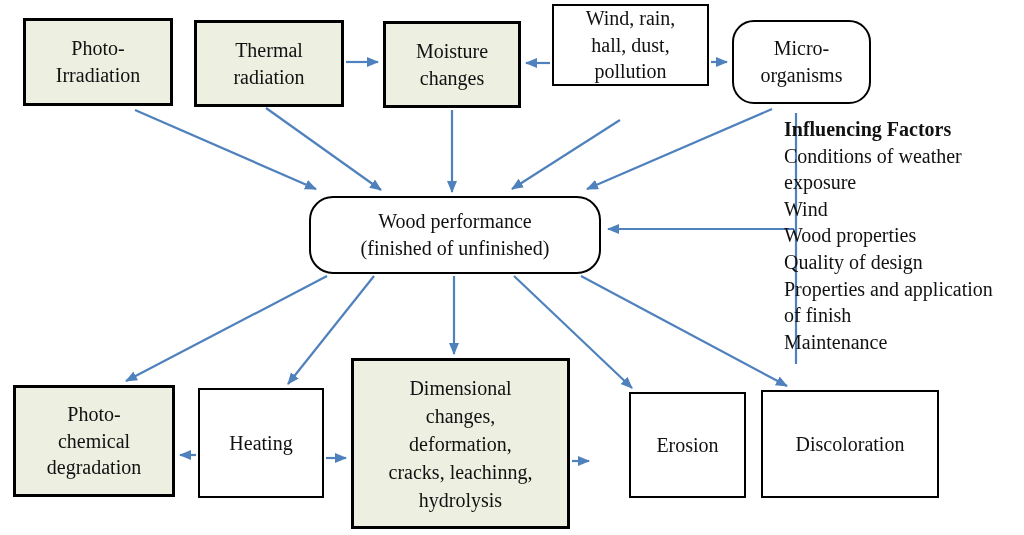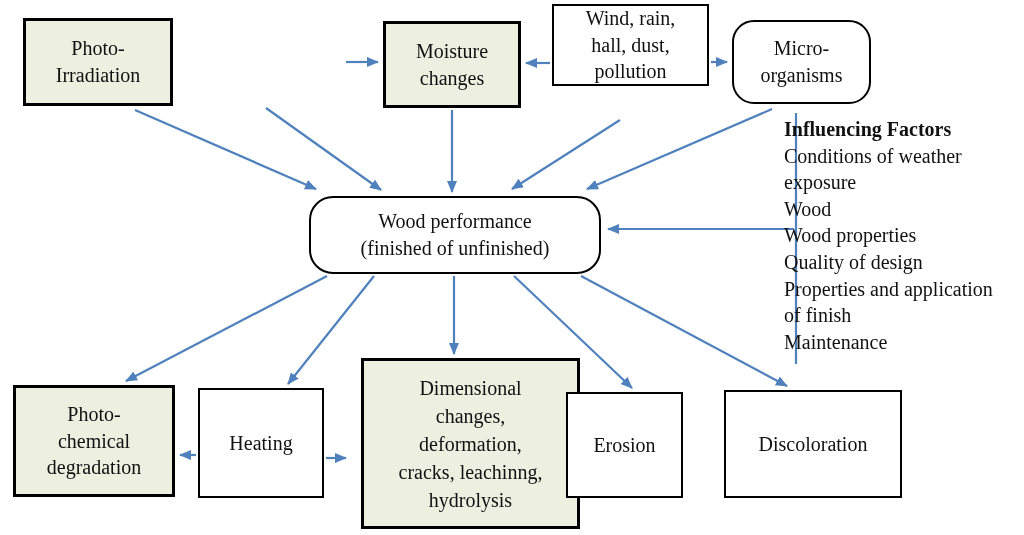--- a/index.html
+++ b/index.html
@@ -39,23 +39,23 @@
     border-width: 3px;
   }
   #box-photo-irradiation { left: 15px;  top: 18px;  width: 150px; height: 88px;  }
   #box-thermal-radiation { left: 186px; top: 20px;  width: 150px; height: 87px;  }
   #box-moisture-changes  { left: 375px; top: 21px;  width: 138px; height: 87px;  }
   #box-wind-rain         { left: 544px; top: 4px;   width: 157px; height: 82px; }
   #box-micro-organisms   { left: 724px; top: 20px;  width: 139px; height: 84px; border-radius: 22px;  }
   #box-wood-performance  { left: 301px; top: 196px; width: 292px; height: 78px; border-radius: 24px;  }
   #box-photo-chemical    { left: 5px;   top: 385px; width: 162px; height: 112px; }
   #box-heating           { left: 190px; top: 388px; width: 126px; height: 110px; }
-  #box-dimensional       { left: 353px; top: 358px; width: 219px; height: 171px; line-height: 1.4; }
-  #box-erosion           { left: 558px; top: 392px; width: 117px; height: 106px; }
-  #box-discoloration     { left: 716px; top: 390px; width: 178px; height: 108px; }
+  #box-dimensional       { left: 343px; top: 358px; width: 219px; height: 171px; line-height: 1.4; }
+  #box-erosion           { left: 621px; top: 392px; width: 117px; height: 106px; }
+  #box-discoloration     { left: 753px; top: 390px; width: 178px; height: 108px; }
   .factors {
     position: absolute;
     left: 776px;
     top: 116px;
     width: 224px;
     font-size: 20px;
     line-height: 1.33;
   }
   .factors .title { font-weight: bold; }
 </style>
@@ -92,20 +92,22 @@
       <line x1="573" y1="276" x2="779" y2="386" marker-end="url(#ah)"></line>
 
       <line x1="188" y1="455" x2="172" y2="455" marker-end="url(#ah)"></line>
       <line x1="318" y1="458" x2="338" y2="458" marker-end="url(#ah)"></line>
       <line x1="564" y1="461" x2="581" y2="461" marker-end="url(#ah)"></line>
     </g>
   </svg>
 
   <div class="box green" id="box-photo-irradiation">Photo-
 Irradiation</div>
+  <div class="box green" id="box-thermal-radiation">Thermal
+radiation</div>
   <div class="box green" id="box-moisture-changes">Moisture
 changes</div>
   <div class="box" id="box-wind-rain">Wind, rain,
 hall, dust,
 pollution</div>
   <div class="box" id="box-micro-organisms">Micro-
 organisms</div>
   <div class="box" id="box-wood-performance">Wood performance
 (finished of unfinished)</div>
   <div class="box green" id="box-photo-chemical">Photo-
@@ -117,21 +119,21 @@
 deformation,
 cracks, leachinng,
 hydrolysis</div>
   <div class="box" id="box-erosion">Erosion</div>
   <div class="box" id="box-discoloration">Discoloration</div>
 
   <div class="factors">
     <div class="title">Influencing Factors</div>
     <div>
         <div>Conditions of weather exposure</div>
-        <div>Wood</div>
+        <div>Wind</div>
         <div>Wood properties</div>
         <div>Quality of design</div>
         <div>Properties and application of finish</div>
         <div>Maintenance</div>
       </div>
   </div>
 
 </div>
 
 </body></html>

